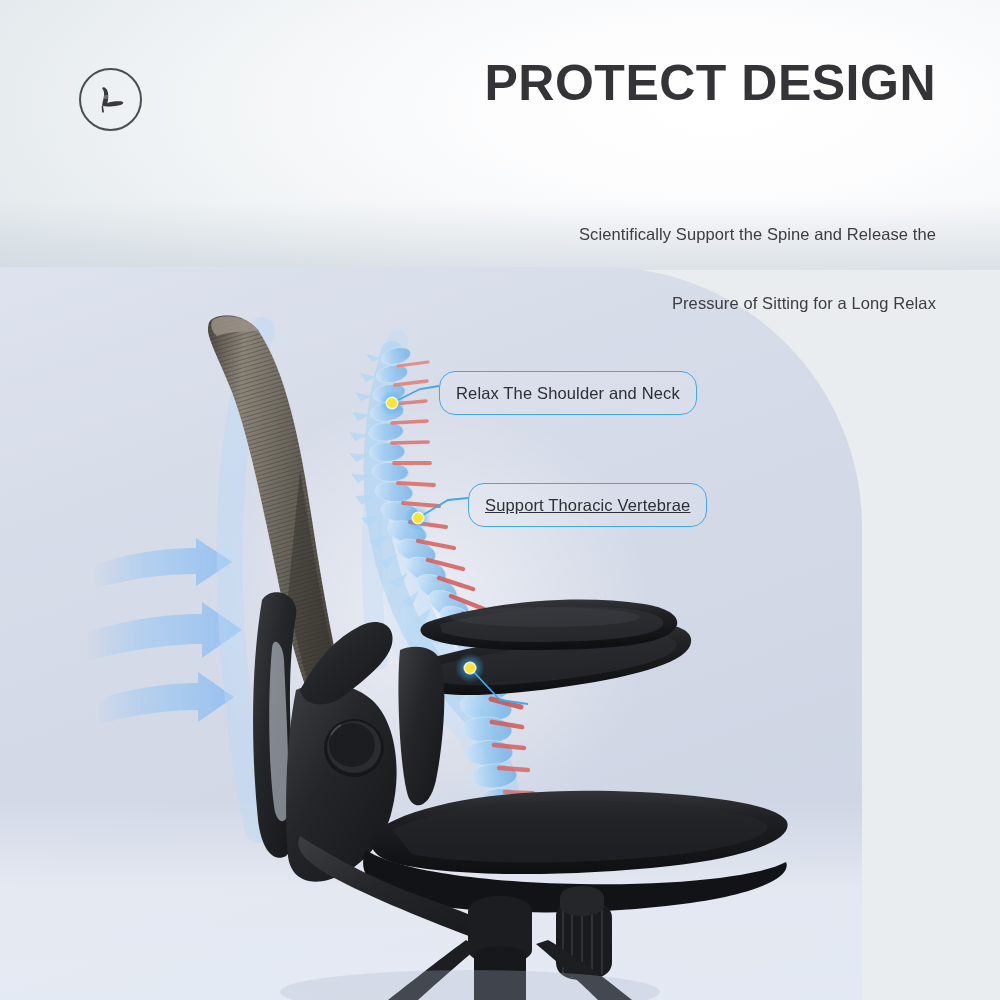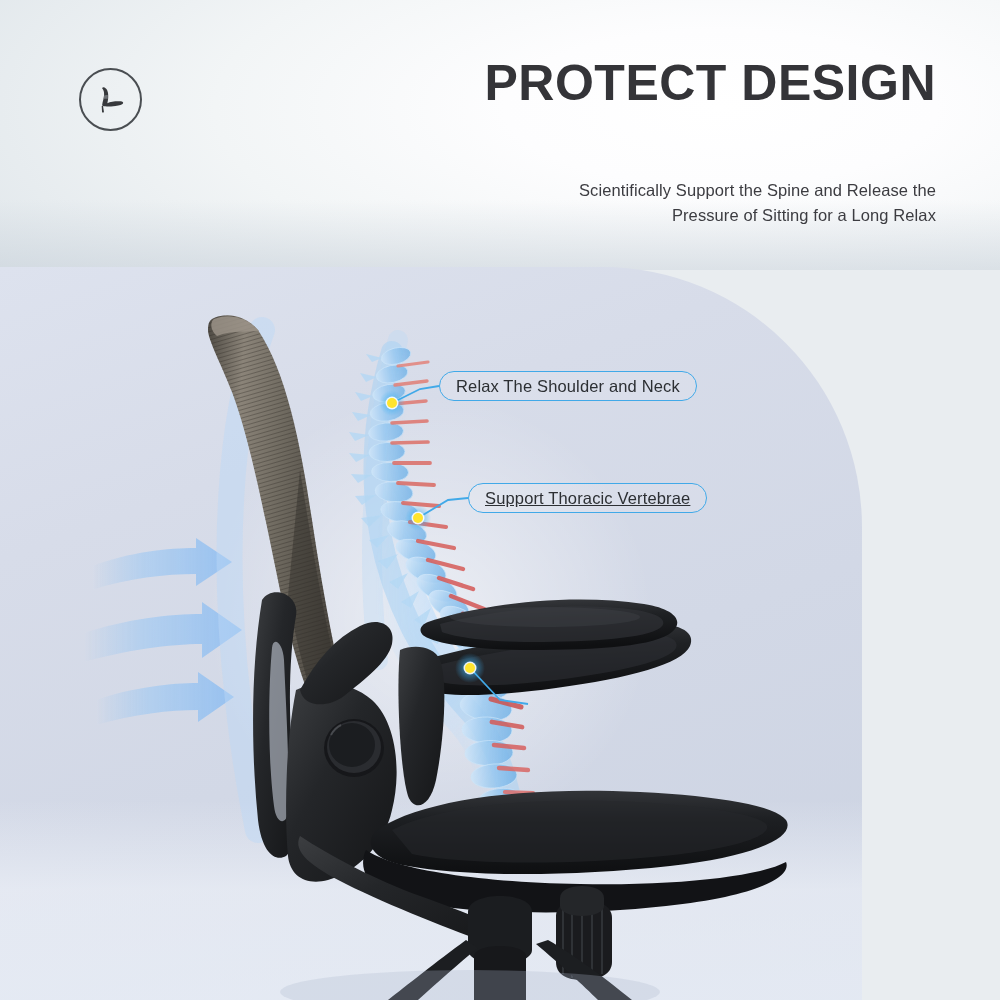--- a/index.html
+++ b/index.html
@@ -62,20 +62,21 @@
     text-align:right;
     z-index:5;
   }
   .subhead .sl {
     display:block;
     font-size:16.5px;
     line-height:25px;
     color:#3c3c41;
     letter-spacing:.1px;
     white-space:nowrap;
+    margin-top:44px;
   }
 
   
   .panel {
     position:absolute; left:0; top:267px;
     width:862px; height:733px;
     background:linear-gradient(160deg,#dde2ee 0%, #d7dce9 28%, #d2d8e6 58%, #ccd3e2 100%);
     border-top-right-radius:260px;
     overflow:hidden;
   }
@@ -91,21 +92,21 @@
     pointer-events:none;
   }
 
   
   #art { position:absolute; left:0; top:0; width:1000px; height:1000px; }
 
   
   .callout {
     position:absolute;
     display:inline-flex; align-items:center;
-    height:30px;
+    height:44px;
     padding:0 16px;
     border:1.6px solid #41a9e8;
     border-radius:16px;
     background:rgba(255,255,255,0.10);
     color:#2c2f33;
     font-size:16.5px;
     letter-spacing:.15px;
     white-space:nowrap;
     z-index:30;
   }

